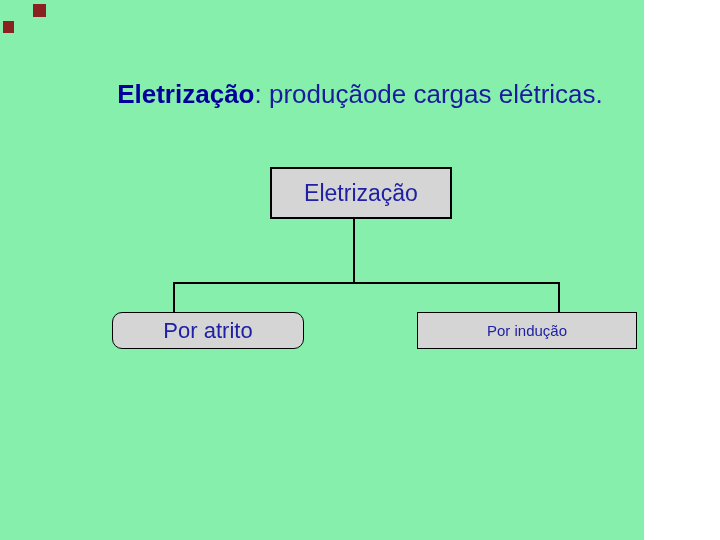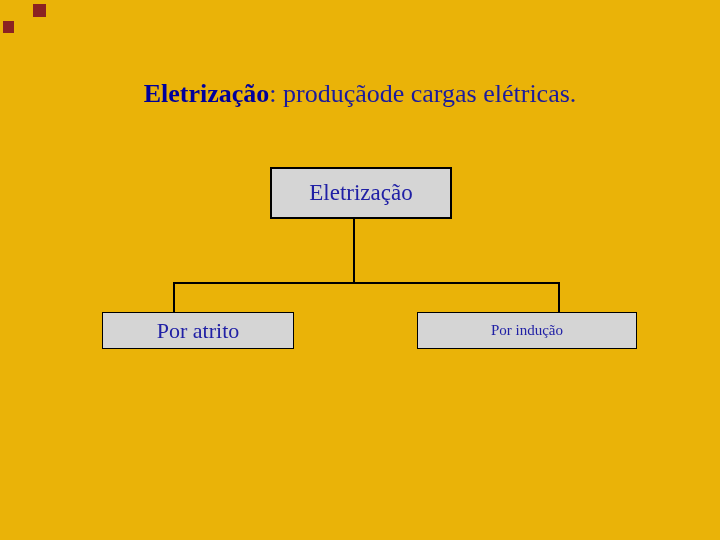--- a/index.html
+++ b/index.html
@@ -1,25 +1,25 @@
 <!DOCTYPE html>
 <html><head>
 <meta charset="utf-8">
 <style>
   html, body {
     margin: 0;
     padding: 0;
   }
   .slide {
     position: relative;
-    width: 720px;
+    width: 644px;
     height: 540px;
-    background: #eab308;
+    background: #86efac;
     overflow: hidden;
-    font-family: Liberation Serif, serif;
+    font-family: Liberation Sans, sans-serif;
   }
   
   .decor-square {
     position: absolute;
     background: #8B2222;
   }
   .decor-square.sq-top {
     left: 33px;
     top: 4px;
     width: 13px;
@@ -60,25 +60,26 @@
   }
   .node.root {
     left: 270px;
     top: 167px;
     width: 182px;
     height: 52px;
     border-width: 2px;
     font-size: 23px;
   }
   .node.child-left {
-    left: 102px;
+    left: 112px;
     top: 312px;
     width: 192px;
     height: 37px;
     font-size: 22px;
+    border-radius: 10px;
   }
   .node.child-right {
     left: 417px;
     top: 312px;
     width: 220px;
     height: 37px;
     font-size: 15px;
   }
   
   .line {

